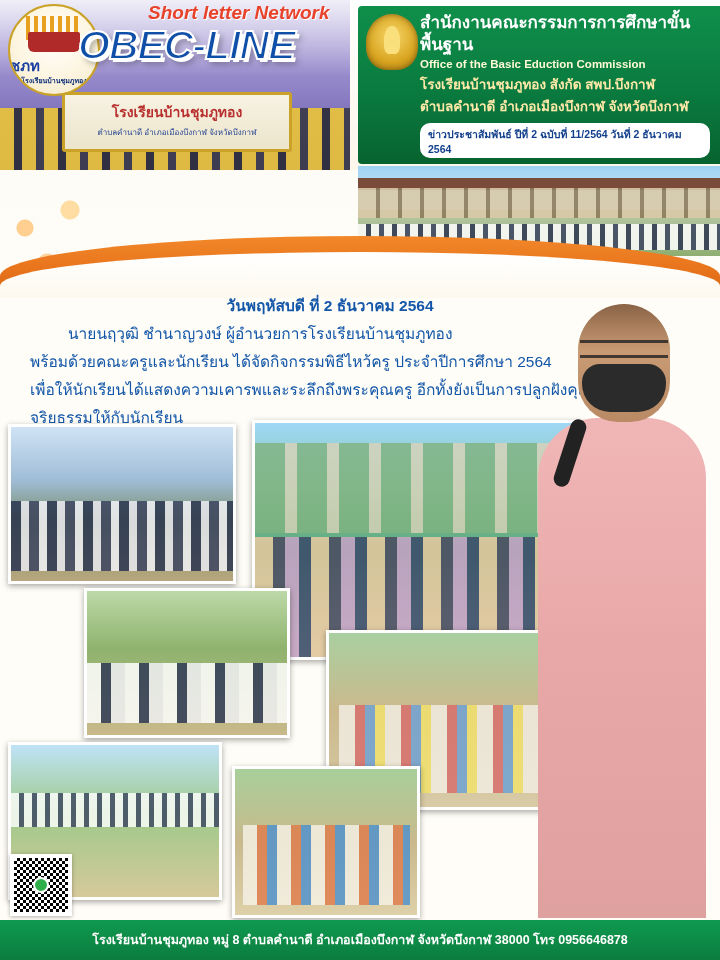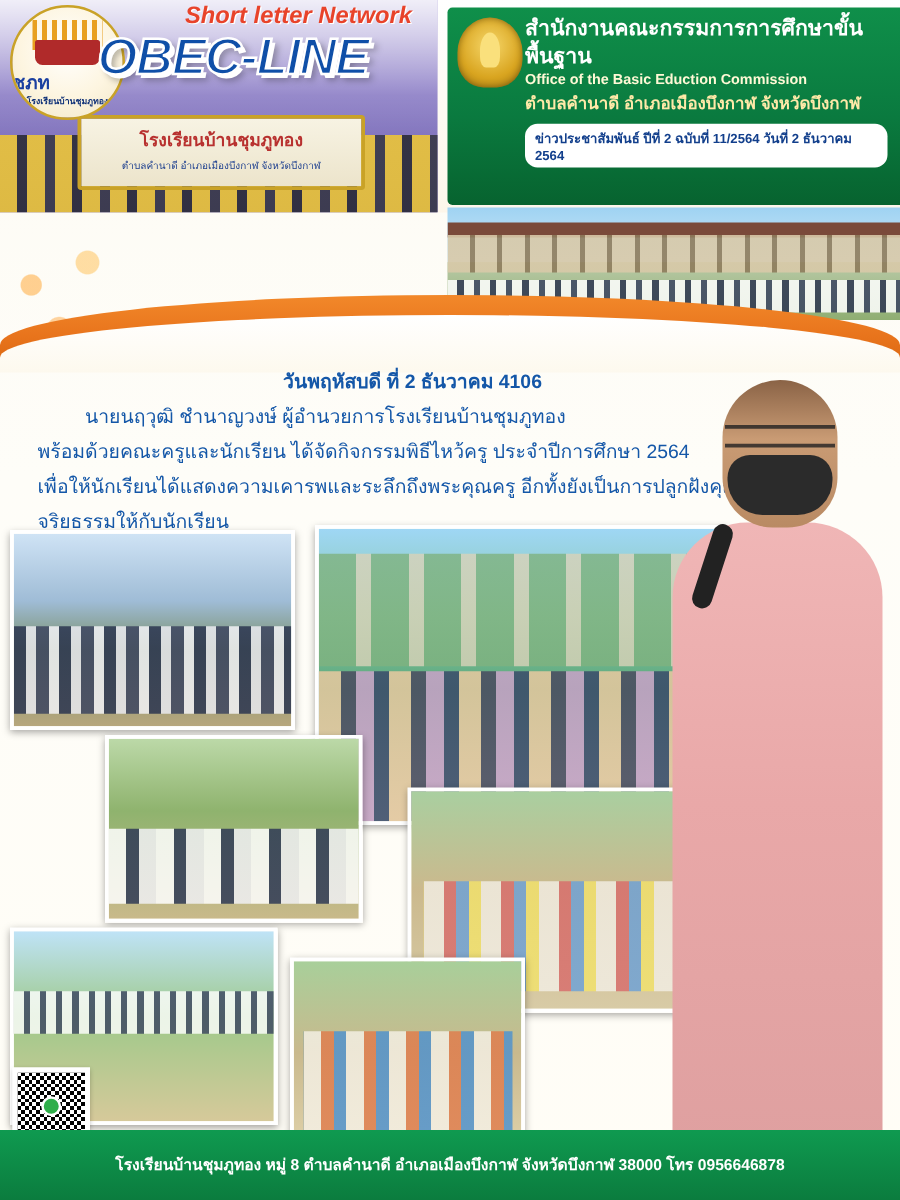--- a/index.html
+++ b/index.html
@@ -281,21 +281,21 @@
       repeating-linear-gradient(0deg,#000 0 3px, #fff 3px 6px),
       repeating-linear-gradient(90deg,#000 0 3px, #fff 3px 6px);
     background-blend-mode: difference;
   }
   .qr-dot {
     position: absolute; left: 50%; top: 50%; transform: translate(-50%,-50%);
     width: 16px; height: 16px; background: #2fae4a; border-radius: 50%;
     border: 2px solid #fff;
   }
   .footer {
-    position: absolute; left: 0; bottom: 0; width: 720px; height: 56px;
+    position: absolute; left: 0; bottom: 0; width: 720px; height: 40px;
     background: linear-gradient(180deg,#0f9a50 0%, #0b7c3e 100%);
     color: #ffffff;
     display: flex; align-items: center; justify-content: center;
     font-size: 12.5px; font-weight: bold;
   }
 </style>
 </head>
 <body>
 
 <div id="page">
@@ -316,37 +316,38 @@
       <div class="logo-text-sub">โรงเรียนบ้านชุมภูทอง</div>
     </div>
 
     <div class="short-letter">Short letter Network</div>
     <div class="obec-line">OBEC-LINE</div>
 
     <div class="header-right">
       <div class="garuda"></div>
       <div class="hdr-line1">สำนักงานคณะกรรมการการศึกษาขั้นพื้นฐาน</div>
       <div class="hdr-line2">Office of the Basic Eduction Commission</div>
+      <div class="hdr-line3">โรงเรียนบ้านชุมภูทอง  สังกัด สพป.บึงกาฬ</div>
       <div class="hdr-line4">ตำบลคำนาดี  อำเภอเมืองบึงกาฬ จังหวัดบึงกาฬ</div>
       <div class="hdr-issue">ข่าวประชาสัมพันธ์ ปีที่ 2 ฉบับที่ 11/2564 วันที่ 2 ธันวาคม 2564</div>
     </div>
   </div>
 
   <div class="school-strip">
     <div class="strip-roof"></div>
     <div class="strip-building"></div>
     <div class="strip-students"></div>
   </div>
 
   <div class="flower-left"></div>
   <div class="wave"></div>
   <div class="wave2"></div>
 
   <div class="body-text">
-    <p class="center">วันพฤหัสบดี ที่ 2 ธันวาคม 4106</p>
+    <p class="center">วันพฤหัสบดี ที่ 2 ธันวาคม 2564</p>
     <p class="indent1">นายนฤวุฒิ  ชำนาญวงษ์ ผู้อำนวยการโรงเรียนบ้านชุมภูทอง</p>
     <p>พร้อมด้วยคณะครูและนักเรียน ได้จัดกิจกรรมพิธีไหว้ครู ประจำปีการศึกษา  2564</p>
     <p>เพื่อให้นักเรียนได้แสดงความเคารพและระลึกถึงพระคุณครู  อีกทั้งยังเป็นการปลูกฝังคุณธรรม</p>
     <p>จริยธรรมให้กับนักเรียน</p>
   </div>
 
   <div class="photo" id="photo-parade">
     
   </div>
   <div class="photo" id="photo-teachers">

